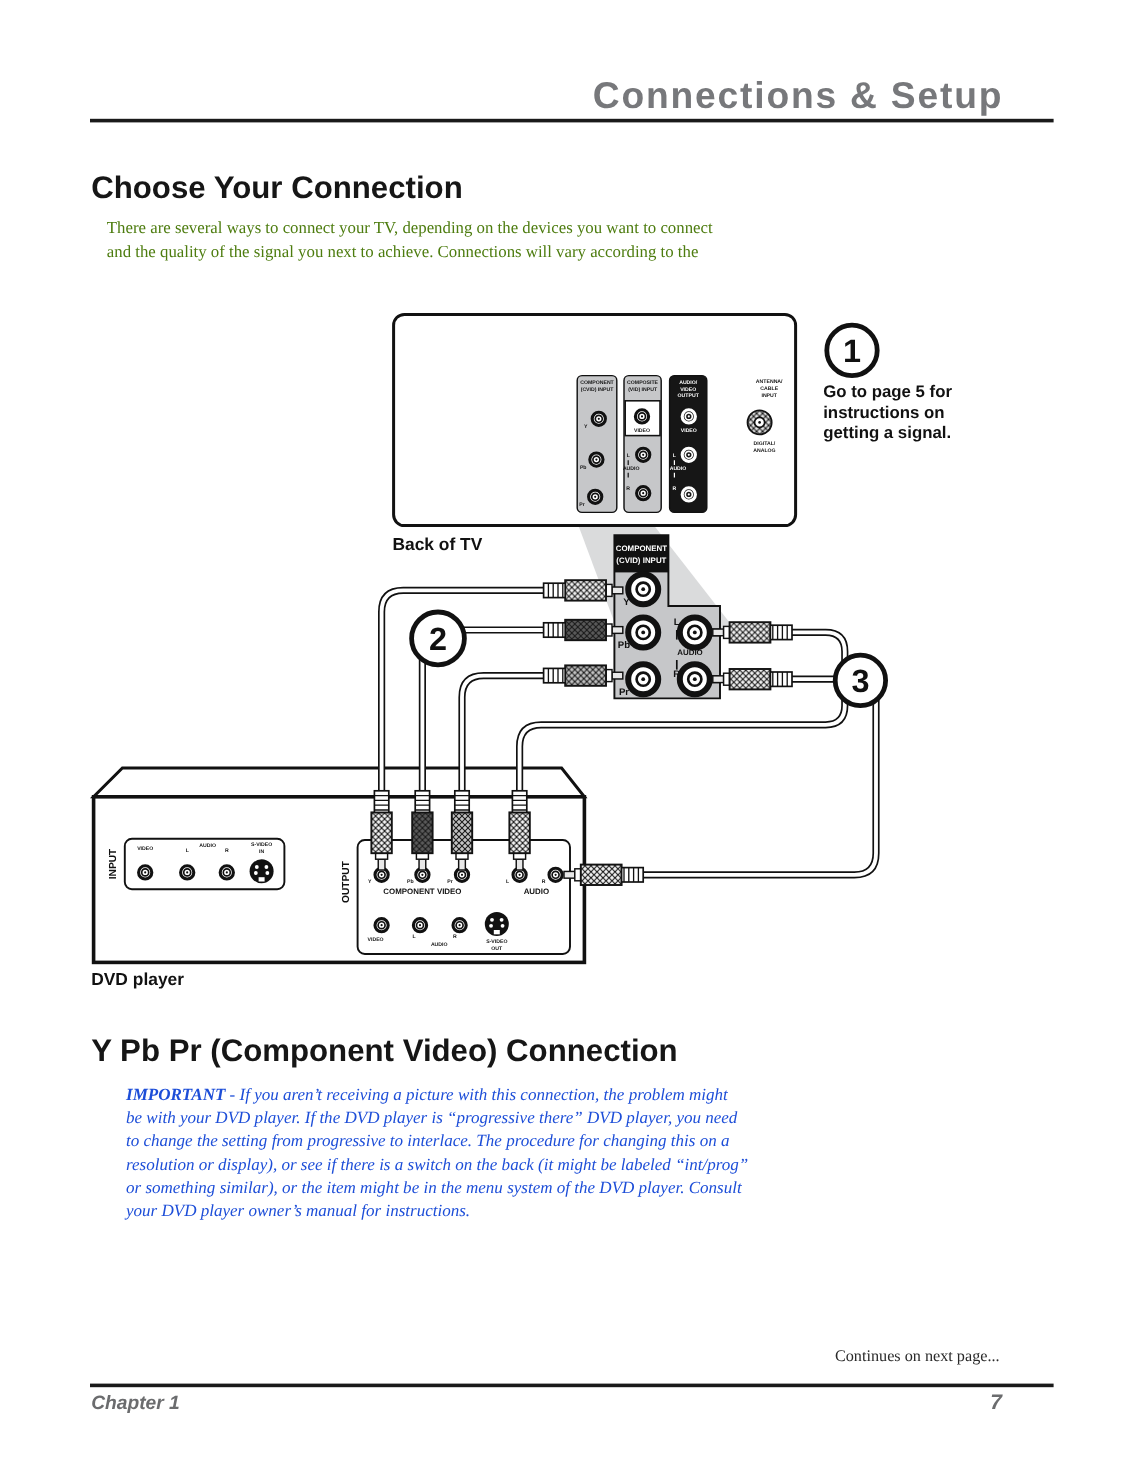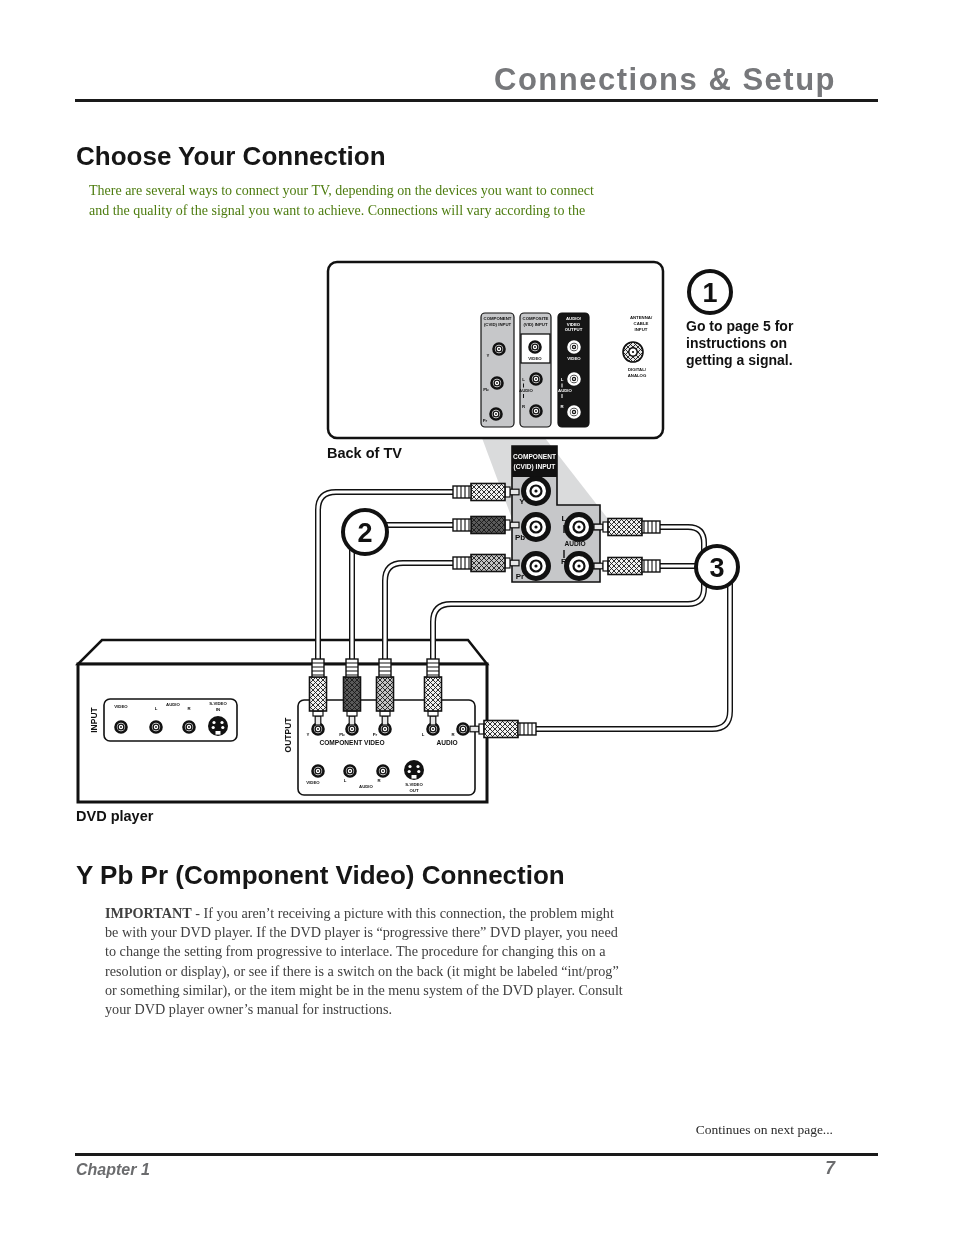--- a/index.html
+++ b/index.html
@@ -14,21 +14,21 @@
 
   .h1 { position:absolute; left:76px; font-size:26px; font-weight:700; color:#161616; }
   .h1-choose { top:141px;text-align:center; }
   .h1-ypbpr  { top:860px;text-align:center; }
 
   .body-text { position:absolute; left:76px; top:181px; font-family:"Liberation Serif", serif;
                font-size:14px; line-height:19.5px; color:#4d7c0f;margin-left:13px; }
   .body-text div { white-space:nowrap; }
 
   .important { position:absolute; left:105px; top:904px; font-family:"Liberation Serif", serif;
-               font-size:14.2px; line-height:19.2px; color:#404040; }
+               font-style:italic; font-size:14.2px; line-height:19.2px; color:#1d4ed8; }
   .important div { white-space:nowrap; }
   .important b { font-weight:700; }
 
   .continues { position:absolute; right:79px; top:1122px; font-family:"Liberation Serif", serif;
                font-size:13.5px; color:#2a2a2a; }
   .chapter { position:absolute; left:76px; top:1161px; font-size:16px; font-weight:700;
              font-style:italic; color:#6b6c6e; }
   .pagenum { position:absolute; right:77px; top:1158px; font-size:17.5px; font-weight:700;
              font-style:italic; color:#6b6c6e; }
 
@@ -48,21 +48,21 @@
 <body>
 
 <div class="page">
 
   <div class="header-title">Connections &amp; Setup</div>
   <div class="rule rule-top"></div>
 
   <div class="h1 h1-choose">Choose Your Connection</div>
   <div class="body-text">
     <div>There are several ways to connect your TV, depending on the devices you want to connect</div>
-    <div>and the quality of the signal you want to achieve. Connections will vary according to the</div>
+    <div>and the quality of the signal you next to achieve. Connections will vary according to the</div>
   </div>
 
   <svg class="diagram" width="954" height="585" viewBox="0 250 954 585">
     <defs>
       <pattern id="mesh" width="5" height="5" patternUnits="userSpaceOnUse">
         <path d="M0,5 L5,0 M0,0 L5,5" stroke="#1a1a1a" stroke-width="0.9" fill="none"></path>
       </pattern>
       <g id="rcaS">
         <circle r="5.5" fill="#fff" stroke="#111" stroke-width="2.6"></circle>
         <circle r="2.9" fill="#fff" stroke="#111" stroke-width="1.4"></circle>

